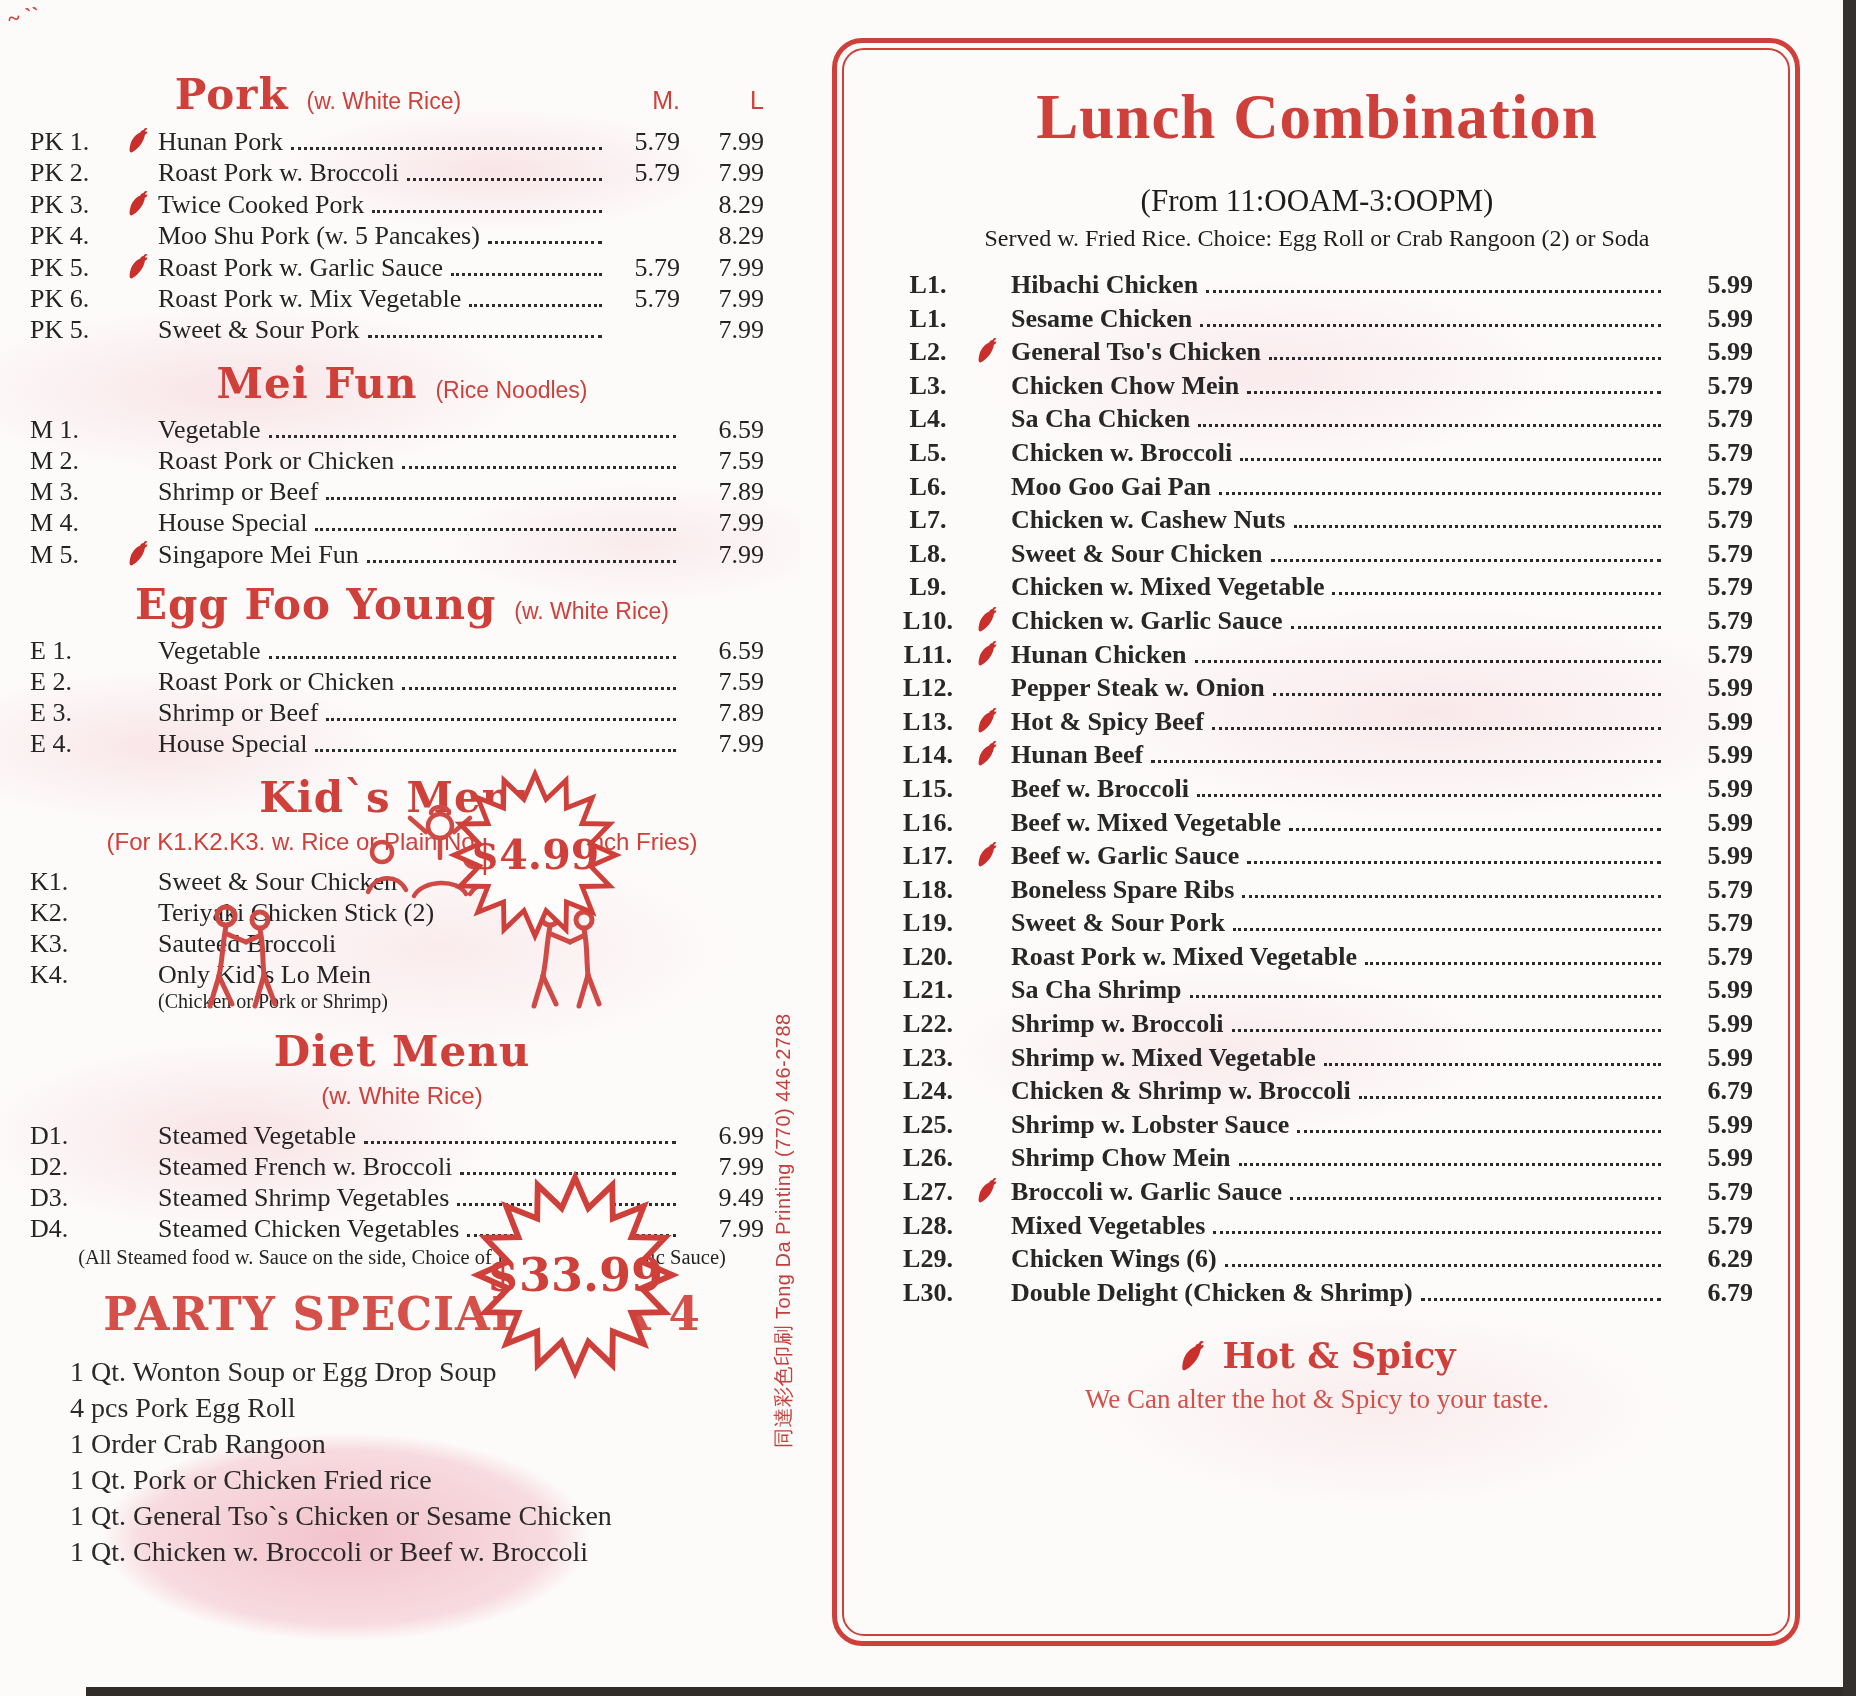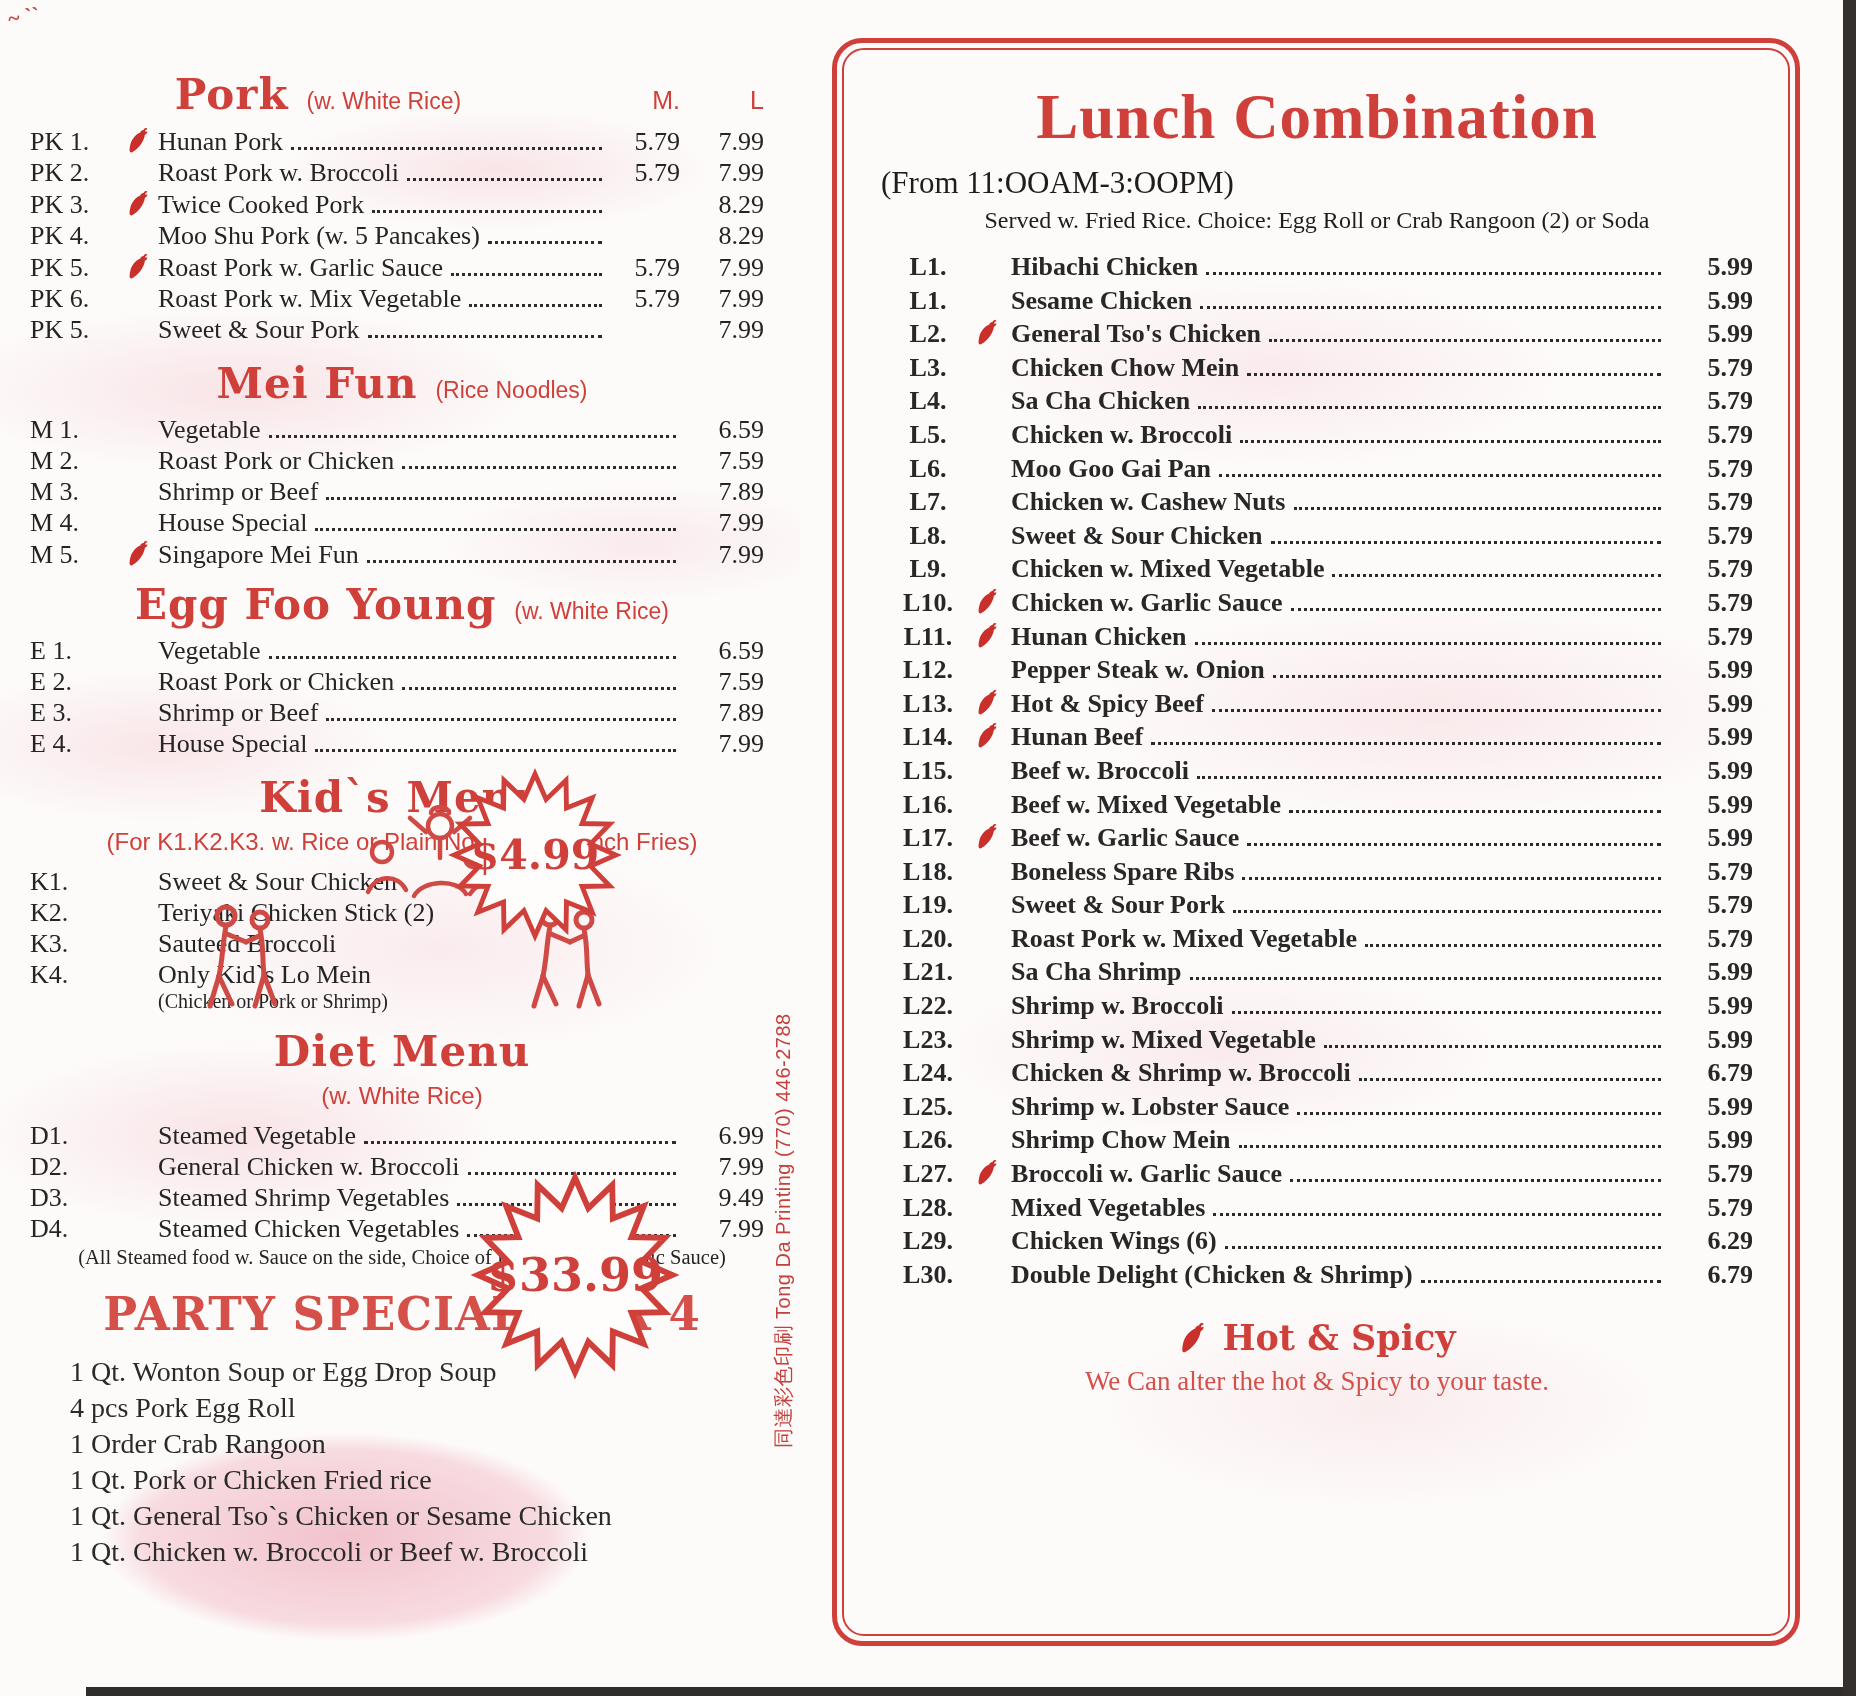--- a/index.html
+++ b/index.html
@@ -89,21 +89,21 @@
   }
   .lunch-box::after{
     content:"";position:absolute;left:5px;top:5px;right:5px;bottom:5px;
     border:2px solid #d0403a;border-radius:22px;pointer-events:none;
   }
   .lunch-inner{position:relative;padding:38px 42px 0 44px;}
   .lunch-title{
     font-family:Liberation Serif, serif;font-weight:bold;color:#d0403a;
     font-size:63px;text-align:center;letter-spacing:1px;line-height:72px;
   }
-  .lunch-hours{font-size:31px;color:#1d1d1d;margin-top:12px;}
+  .lunch-hours{text-align:center;font-size:31px;color:#1d1d1d;margin-top:30px;}
   .lunch-note{text-align:center;font-size:24px;color:#1d1d1d;margin:6px 0 16px 0;white-space:nowrap;}
   .page-right .row{font-weight:bold;font-size:26px;line-height:33.6px;color:#272727;}
   .page-right .code{width:94px;text-align:center;}
   .page-right .chili-slot{width:36px;}
   .page-right .pl{width:88px;padding-right:0;}
   .page-right .leader{border-bottom:3px dotted #2a2a2a;margin-bottom:7px;}
   .hot-footer{margin-top:26px;text-align:center;color:#d0403a;}
   .hot-title{font-family:"DejaVu Serif",serif;font-weight:bold;font-size:35px;}
   .hot-title svg{width:30px;height:30px;position:relative;top:3px;margin-right:14px;transform:rotate(-8deg);}
   .hot-note{font-size:27px;margin-top:8px;color:#d6504a;}
@@ -329,21 +329,21 @@
           <div class="row">
             <span class="code">D1.</span>
             <span class="chili-slot"></span>
             <span class="name">Steamed Vegetable</span>
             <span class="leader"></span>
             <span class="price pl">6.99</span>
           </div>
           <div class="row">
             <span class="code">D2.</span>
             <span class="chili-slot"></span>
-            <span class="name">General Chicken w. Broccoli</span>
+            <span class="name">Steamed French w. Broccoli</span>
             <span class="leader"></span>
             <span class="price pl">7.99</span>
           </div>
           <div class="row">
             <span class="code">D3.</span>
             <span class="chili-slot"></span>
             <span class="name">Steamed Shrimp Vegetables</span>
             <span class="leader"></span>
             <span class="price pl">9.49</span>
           </div>

